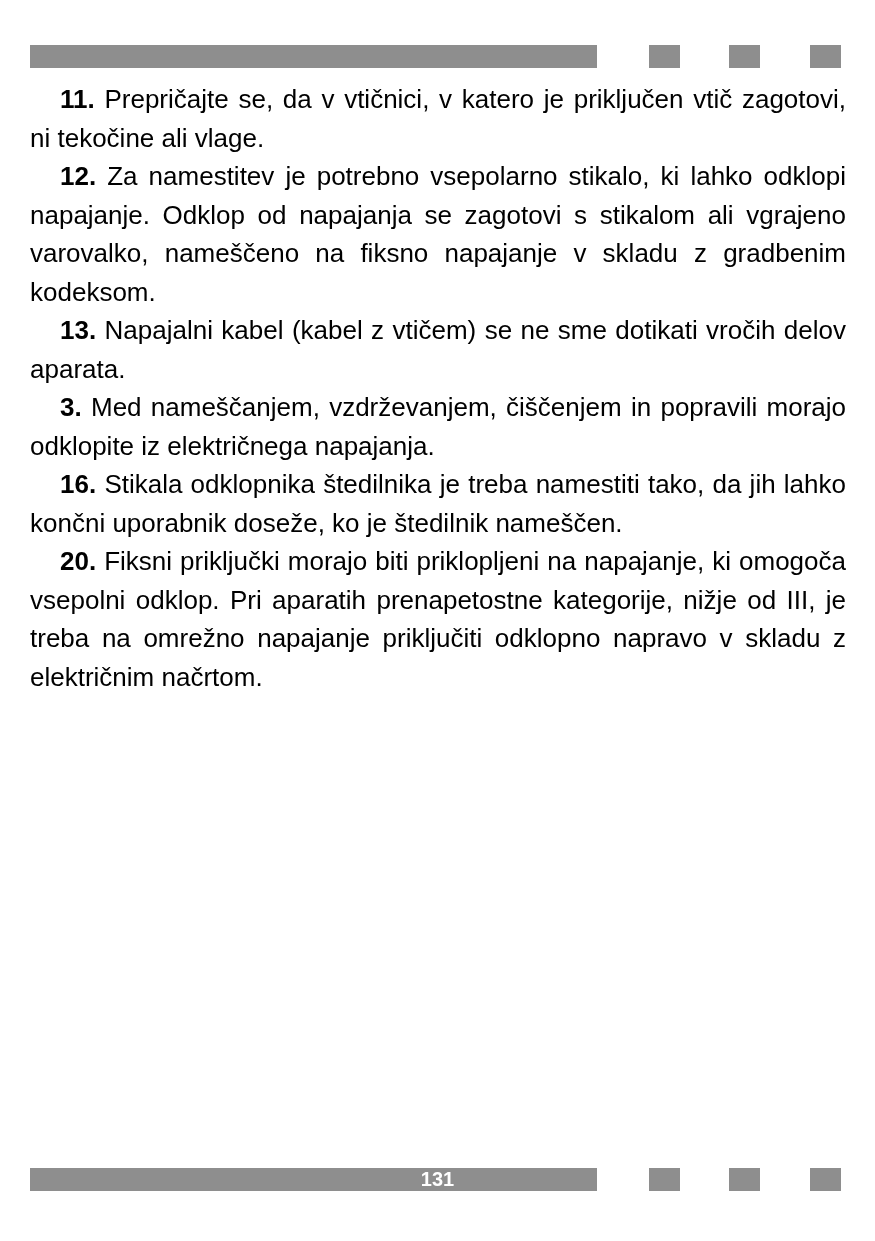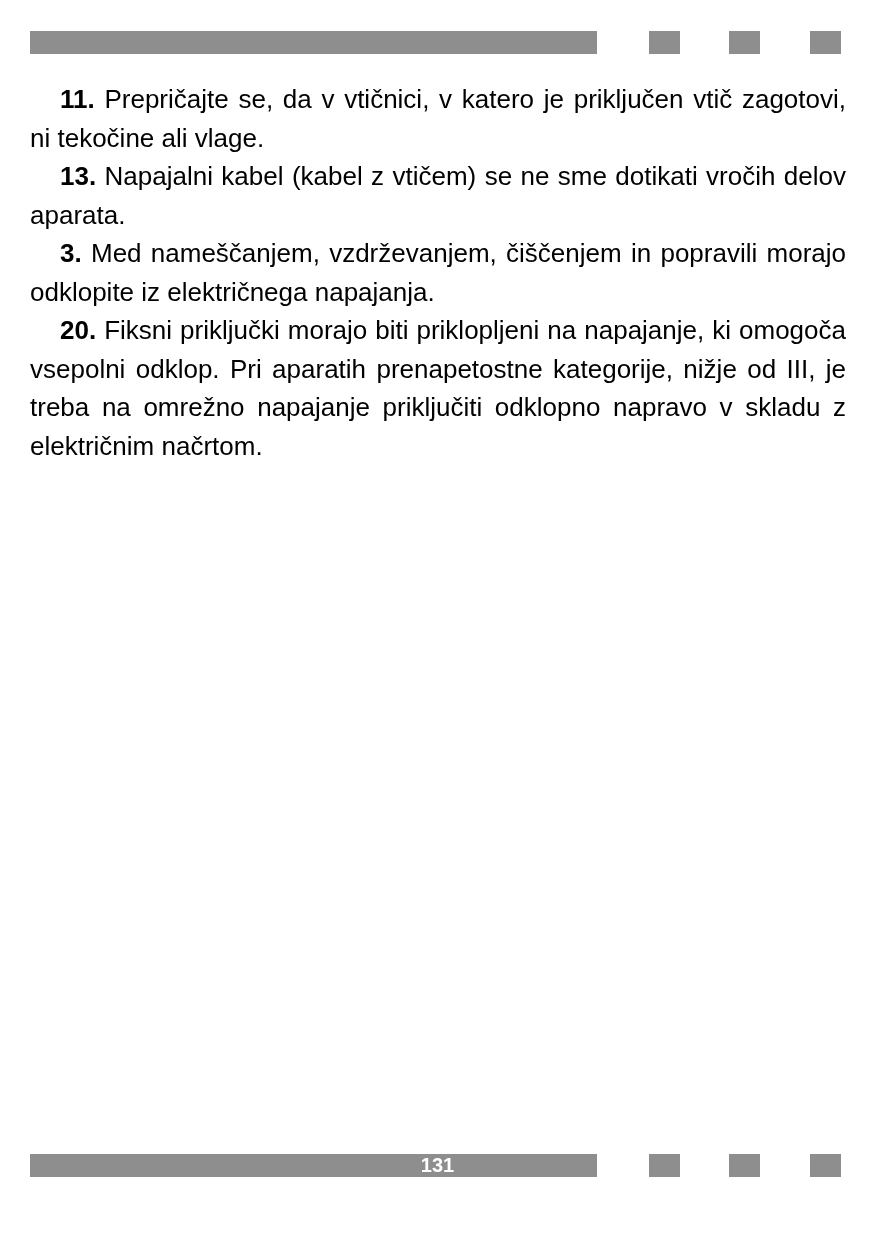--- a/index.html
+++ b/index.html
@@ -12,20 +12,21 @@
     height: 1241px;
     position: relative;
     font-family: "Liberation Sans", sans-serif;
     color: #000000;
   }
   .bar-row {
     position: absolute;
     left: 0;
     width: 871px;
     height: 23px;
+    margin-top: 14px;
   }
   .header-row { top: 31px; }
   .footer-row { top: 1154px; }
   .long-bar {
     position: absolute;
     left: 30px;
     top: 0;
     width: 567px;
     height: 23px;
   }
@@ -76,22 +77,24 @@
 
   <div class="bar-row header-row">
     <div class="long-bar bar" style="background: rgb(142, 142, 142);"></div>
     <div class="sq sq1 bar" style="background: rgb(142, 142, 142);"></div>
     <div class="sq sq2 bar" style="background: rgb(142, 142, 142);"></div>
     <div class="sq sq3 bar" style="background: rgb(142, 142, 142);"></div>
   </div>
 
   <div class="content" id="items-container">
       <p class="item"><span class="num">11.</span> <span>Prepričajte se, da v vtičnici, v katero je priključen vtič zagotovi, ni tekočine ali vlage.</span></p>
+      <p class="item"><span class="num">12.</span> <span>Za namestitev je potrebno vsepolarno stikalo, ki lahko odklopi napajanje. Odklop od napajanja se zagotovi s stikalom ali vgrajeno varovalko, nameščeno na fiksno napajanje v skladu z gradbenim kodeksom.</span></p>
       <p class="item"><span class="num">13.</span> <span>Napajalni kabel (kabel z vtičem) se ne sme dotikati vročih delov aparata.</span></p>
       <p class="item"><span class="num">3.</span> <span>Med nameščanjem, vzdrževanjem, čiščenjem in popravili morajo odklopite iz električnega napajanja.</span></p>
+      <p class="item"><span class="num">16.</span> <span>Stikala odklopnika štedilnika je treba namestiti tako, da jih lahko končni uporabnik doseže, ko je štedilnik nameščen.</span></p>
       <p class="item"><span class="num">20.</span> <span>Fiksni priključki morajo biti priklopljeni na napajanje, ki omogoča vsepolni odklop. Pri aparatih prenapetostne kategorije, nižje od III, je treba na omrežno napajanje priključiti odklopno napravo v skladu z električnim načrtom.</span></p>
     </div>
 
   <div class="bar-row footer-row">
     <div class="long-bar bar" style="background: rgb(142, 142, 142);"></div>
     <div class="sq sq1 bar" style="background: rgb(142, 142, 142);"></div>
     <div class="sq sq2 bar" style="background: rgb(142, 142, 142);"></div>
     <div class="sq sq3 bar" style="background: rgb(142, 142, 142);"></div>
     <div class="page-number">131</div>
   </div>

